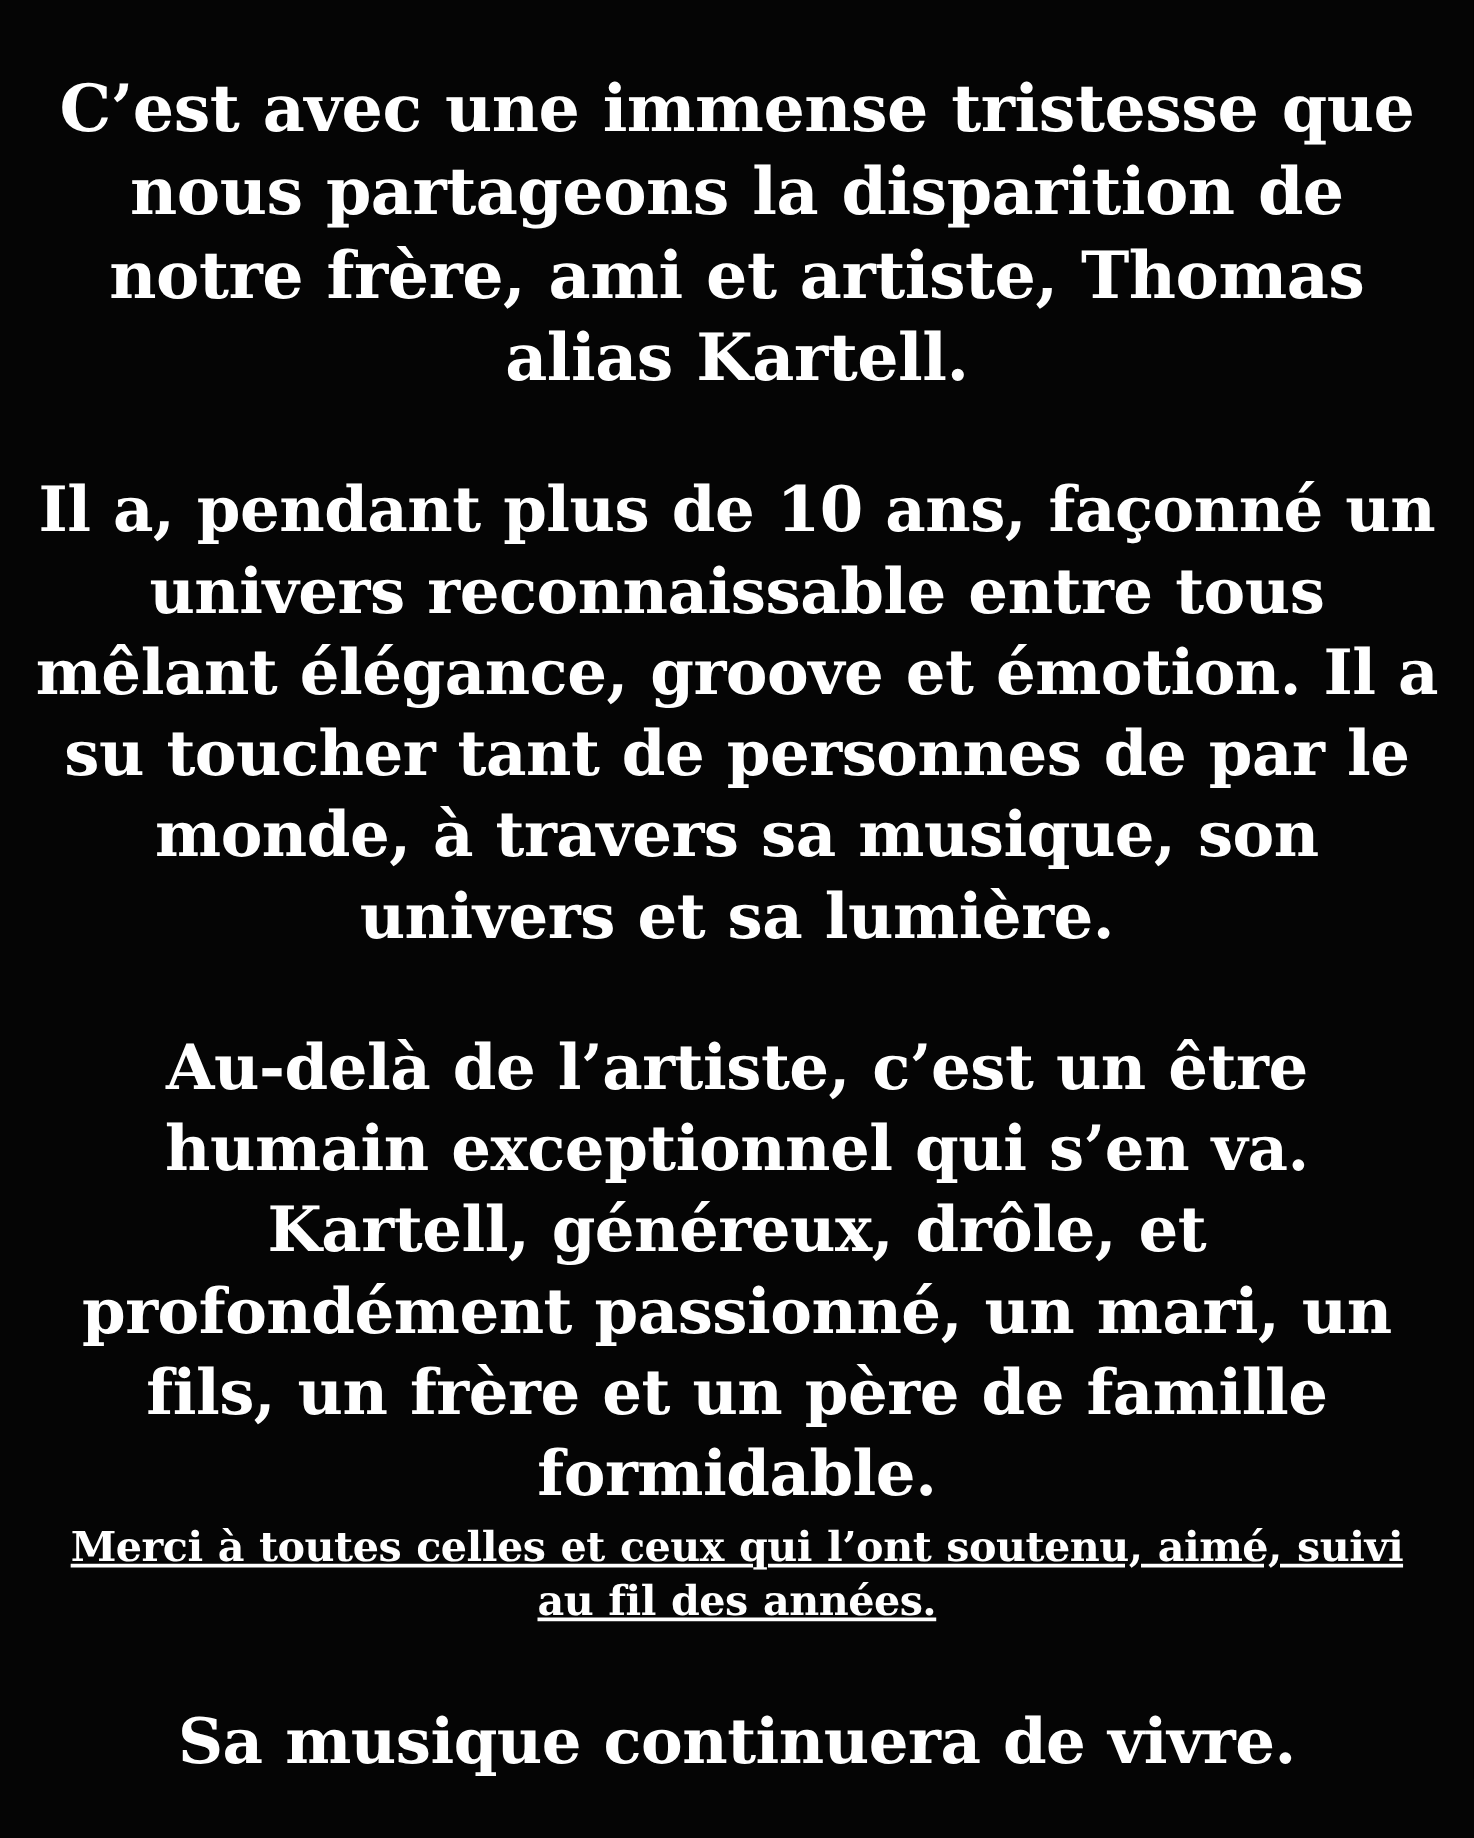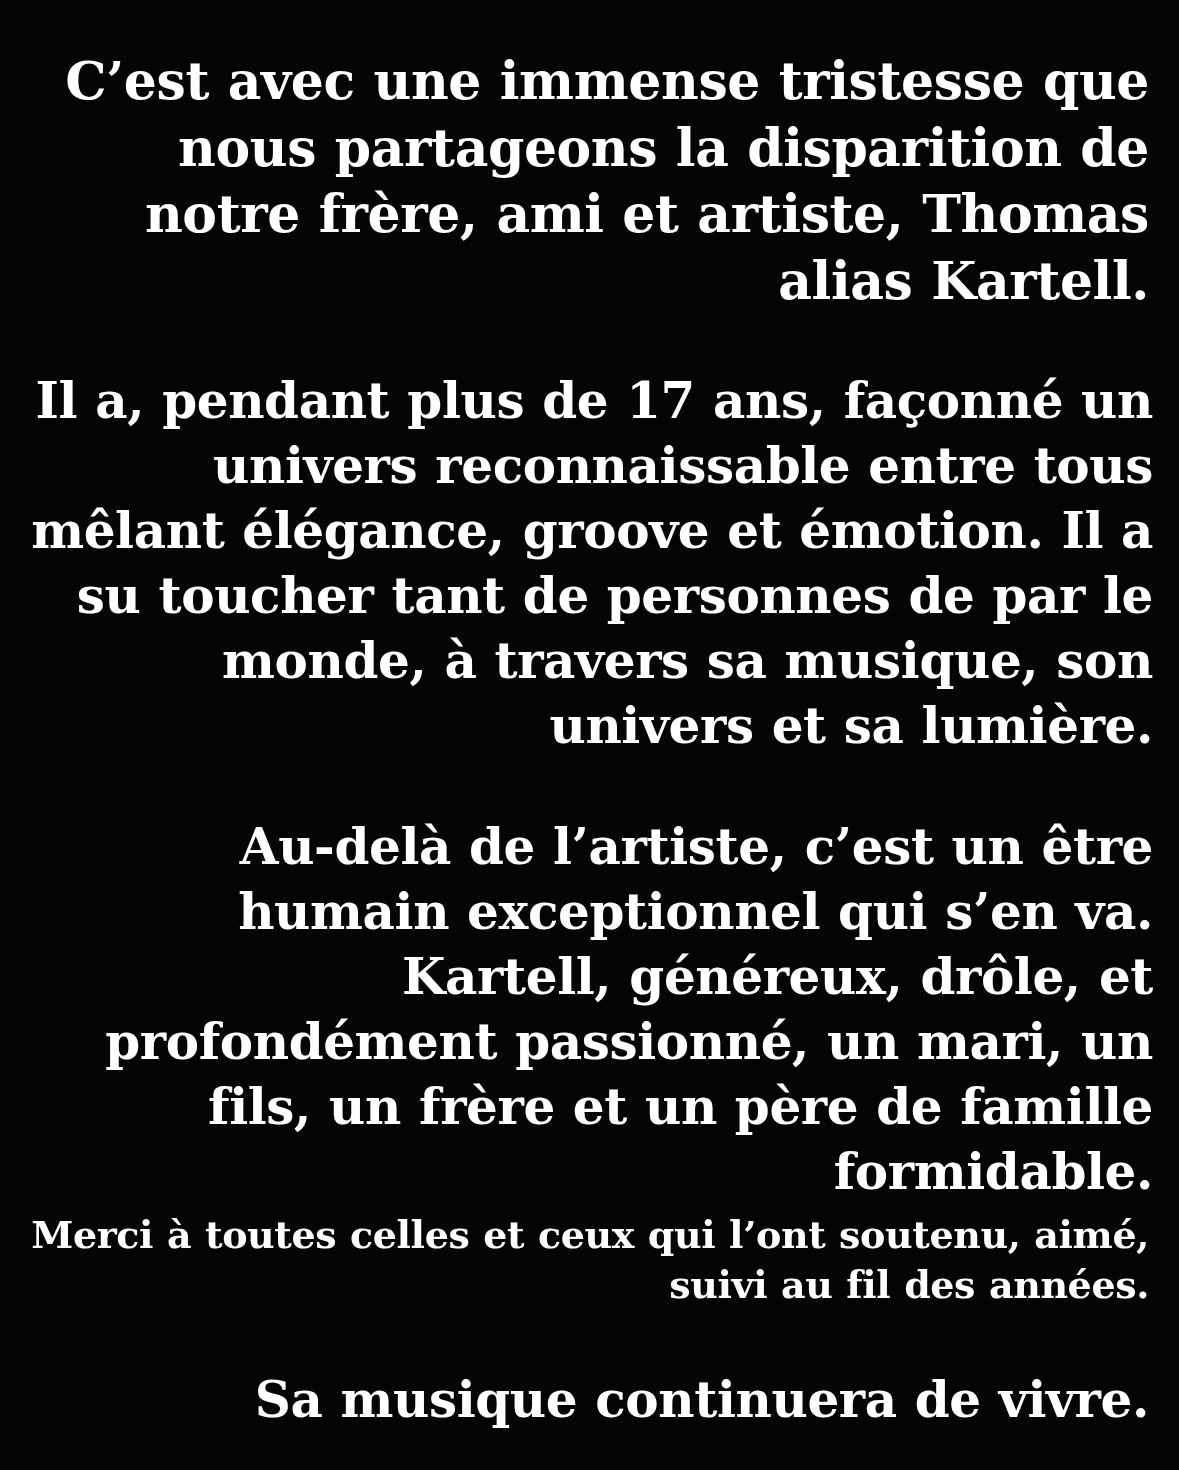--- a/index.html
+++ b/index.html
@@ -27,21 +27,21 @@
     padding: 70px 22px 60px 22px;
   }
   .tribute-body {
     width: 100%;
     text-align: center;
   }
   .para {
     font-family: "DejaVu Serif", "Liberation Serif", serif;
     font-weight: 700;
     color: #ffffff;
-    text-align: right;
+    text-align: center;
     letter-spacing: -0.4px;
     word-spacing: 1px;
   }
   .para.p1 {
     font-size: 52px;
     line-height: 1.28;
     margin: 0 0 54px 0;
     padding: 0 8px;
   }
   .para.p2 {
@@ -50,40 +50,41 @@
     margin: 0 0 56px 0;
     padding: 0 4px;
   }
   .para.p3 {
     font-size: 50px;
     line-height: 1.30;
     margin: 0 0 0 0;
     padding: 0 4px;
   }
   .para.p4 {
-    font-size: 38px;
+    font-size: 33px;
     line-height: 1.30;
     margin: 0 0 58px 0;
     padding: 0 8px;
+    text-decoration: underline;
   }
   .para.p5 {
     font-size: 50px;
     line-height: 1.30;
     margin: 0;
     padding: 0 8px;
   }
   .spacer-sm {
     height: 6px;
   }
 </style>
 </head>
 <body>
 
 <div class="tribute-card">
   <div class="tribute-body">
     <p class="para p1">C’est avec une immense tristesse que nous partageons la disparition de notre frère, ami et artiste, Thomas alias Kartell.</p>
-    <p class="para p2">Il a, pendant plus de 17 ans, façonné un univers reconnaissable entre tous mêlant élégance,  groove et émotion. Il a su toucher tant de personnes de par le monde, à travers sa musique, son univers et sa lumière.</p>
+    <p class="para p2">Il a, pendant plus de 10 ans, façonné un univers reconnaissable entre tous mêlant élégance,  groove et émotion. Il a su toucher tant de personnes de par le monde, à travers sa musique, son univers et sa lumière.</p>
     <p class="para p3">Au-delà de l’artiste, c’est un être humain exceptionnel qui s’en va. Kartell, généreux, drôle, et profondément passionné, un mari, un fils, un frère et un père de famille formidable.</p>
     <div class="spacer-sm"></div>
     <p class="para p4">Merci à toutes celles et ceux qui l’ont soutenu, aimé, suivi au fil des années.</p>
     <p class="para p5">Sa musique continuera de vivre.</p>
   </div>
 </div>
 
 </body></html>

